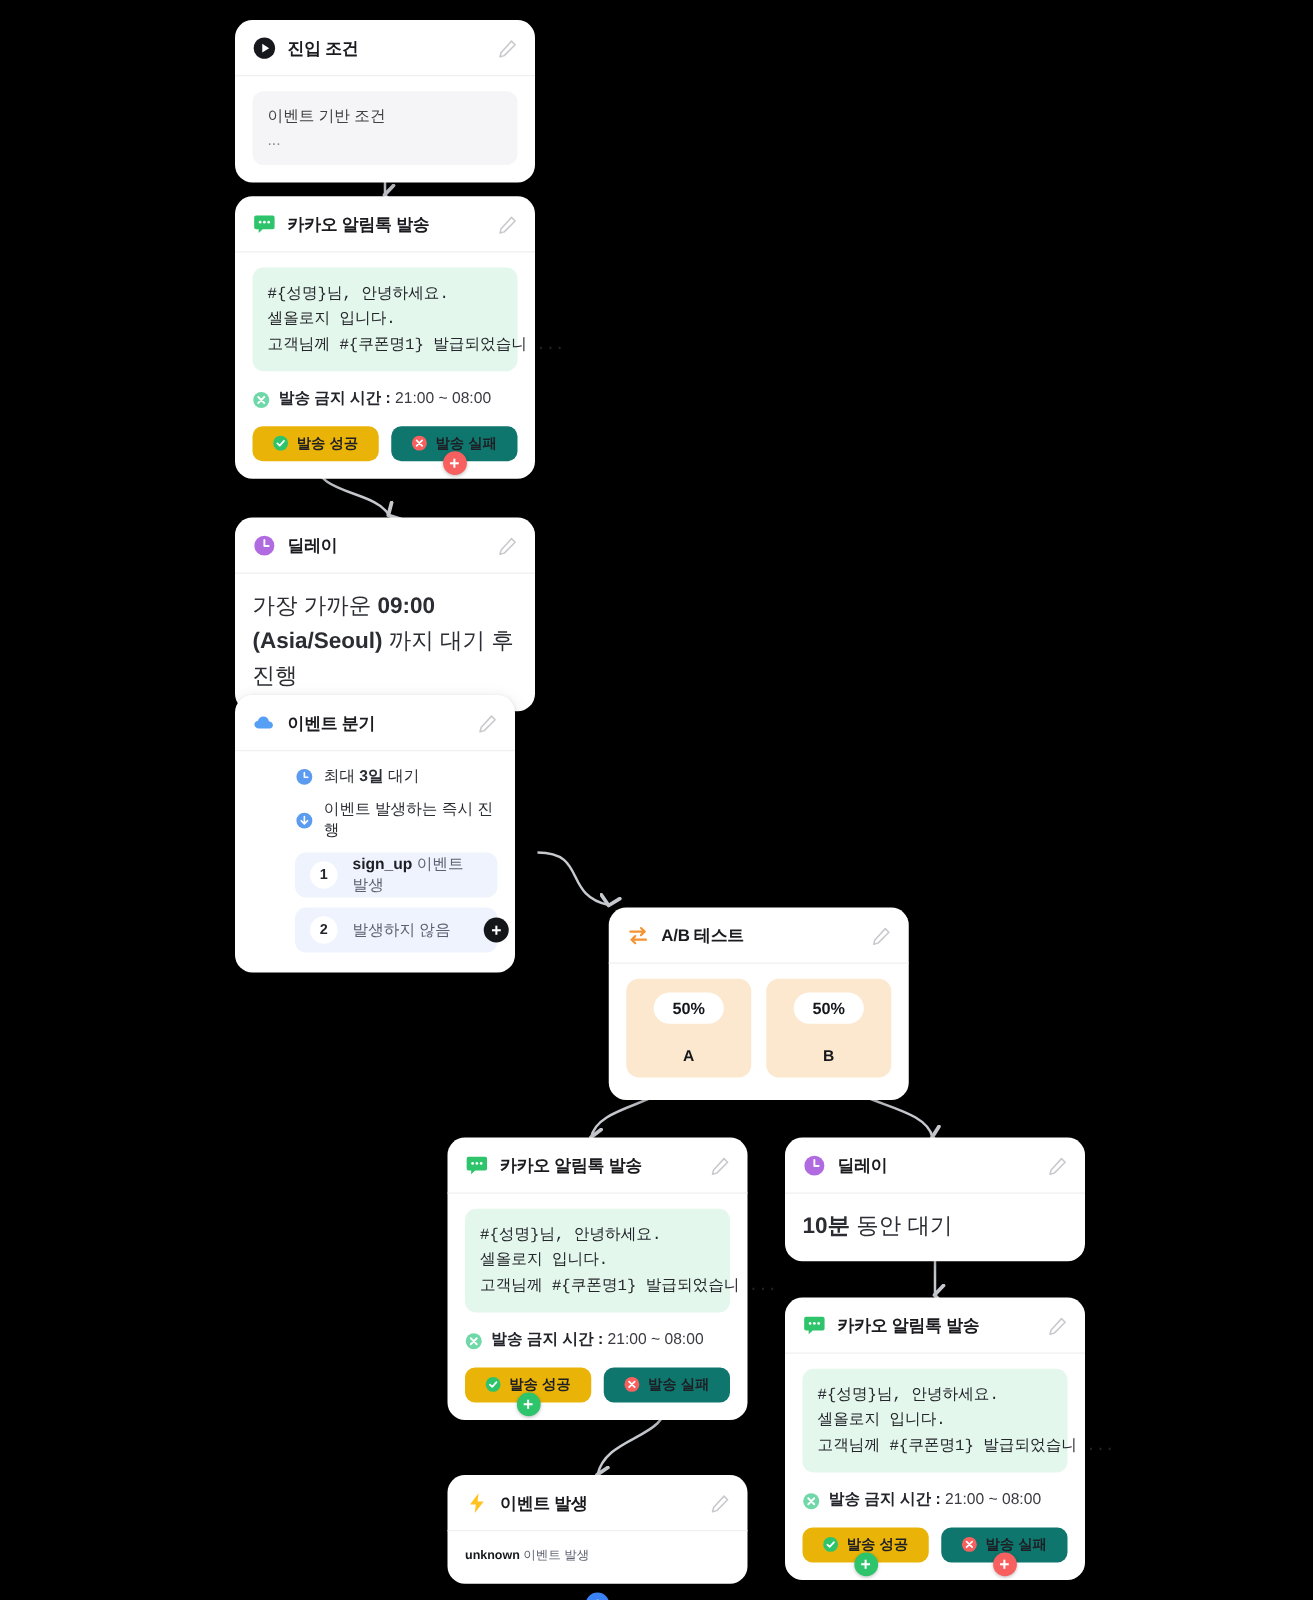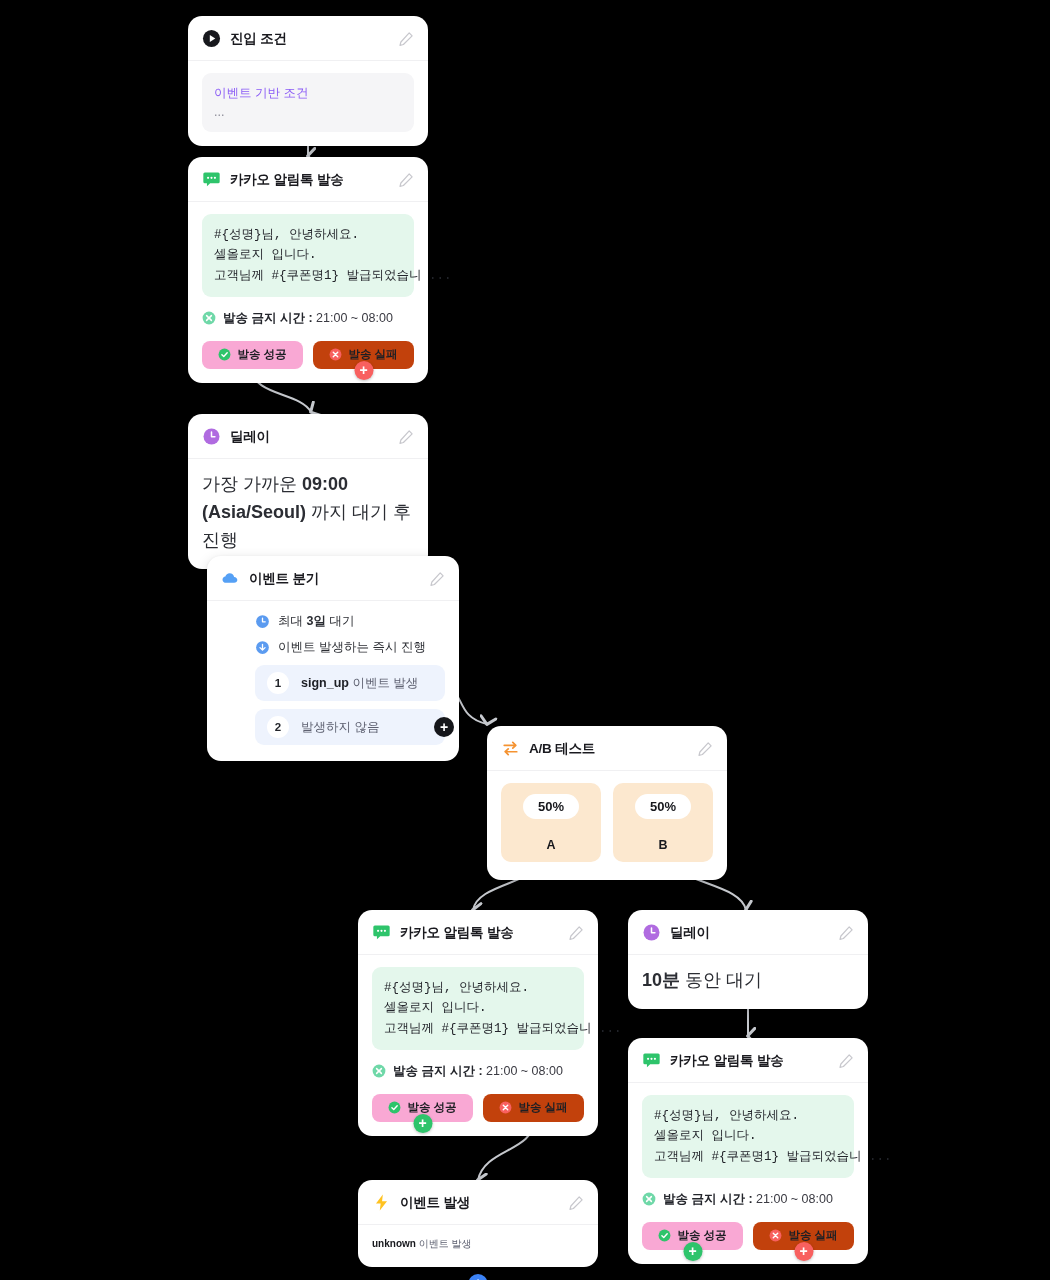--- a/index.html
+++ b/index.html
@@ -15,37 +15,37 @@
              border-bottom:1px solid #f0f0f2;}
   .node-title{font-size:13.5px;font-weight:700;color:#1a1a1f;letter-spacing:-0.2px;flex:1;}
   .pencil{width:16px;height:16px;flex:0 0 16px;opacity:.55;}
   .node-body{padding:12px 14px 14px 14px;}
 
   
   .ic{width:19px;height:19px;flex:0 0 19px;display:block;}
 
   
   .grey-box{background:#f5f5f7;border-radius:9px;padding:11px 12px 12px 12px;}
-  .grey-box .l1{font-size:12.5px;color:#8b5cf6;line-height:1.5;}
+  .grey-box .l1{font-size:12.5px;color:#404040;line-height:1.5;}
   .grey-box .l2{font-size:12.5px;color:#8a8a96;line-height:1.2;margin-top:2px;}
 
   
   .kakao-msg{background:#e4f7ec;border-radius:9px;padding:11px 12px;font-family:Liberation Mono, monospace;}
   .kakao-msg div{font-size:12.5px;color:#23252b;line-height:1.62;white-space:nowrap;}
 
-  .ban-row{display:flex;align-items:center;gap:7px;margin-top:13px;}
+  .ban-row{display:flex;align-items:flex-end;gap:7px;margin-top:13px;}
   .ban-row .txt{font-size:12.5px;color:#23252b;}
   .ban-row .txt b{font-weight:700;}
   .ban-row .txt span{font-weight:400;color:#3a3a42;}
 
   .btn-row{display:flex;gap:10px;margin-top:14px;position:relative;}
   .pill{flex:1;border-radius:8px;height:28px;display:flex;align-items:center;
         justify-content:center;gap:6px;font-size:11.5px;font-weight:700;position:relative;}
-  .pill.ok{background:#f9a8d4;color:#1d1f24;align-items:center;}
-  .pill.ng{background:#c2410c;color:#1d1f24;}
+  .pill.ok{background:#eab308;color:#1d1f24;align-items:center;}
+  .pill.ng{background:#0f766e;color:#1d1f24;}
   .pill .dot{width:13px;height:13px;flex:0 0 13px;}
 
   .plus{position:absolute;left:50%;transform:translateX(-50%);bottom:-11px;
         width:19px;height:19px;border-radius:50%;display:flex;align-items:center;
         justify-content:center;color:#fff;font-size:14px;font-weight:700;line-height:1;
         box-shadow:0 1px 3px rgba(0,0,0,.25);}
   .plus.green{background:#2ec46b;}
   .plus.red{background:#f8605f;}
   .plus.blue{background:#3b82f6;}
   .plus span{margin-top:-1px;}
@@ -189,21 +189,21 @@
       <div class="node-title">딜레이</div>
       <svg class="pencil" viewBox="0 0 16 16">
         <path d="M11.2 1.9 L14.1 4.8 L5.4 13.5 L2 14.4 L2.9 11 Z" fill="none" stroke="#9a9aa4" stroke-width="1.2" stroke-linejoin="round"></path>
       </svg>
     </div>
     <div class="node-body">
       <div class="delay-txt"><span>가장 가까운 </span><b>09:00 (Asia/Seoul)</b><span> 까지 대기 후 진행</span></div>
     </div>
   </div>
 
-  <div class="node" style="left:188px;top:556px;width:252px;margin-left:19px;">
+  <div class="node" style="left:188px;top:556px;width:224px;">
     <div class="node-head">
       <svg class="ic" viewBox="0 0 20 20">
         <path d="M5.4 14.6 C3.2 14.6 1.6 13.1 1.6 11.2 C1.6 9.5 2.9 8.1 4.6 7.9 C5.1 5.9 6.9 4.5 9.1 4.5 C11.5 4.5 13.5 6.2 13.8 8.5 C15.8 8.7 17.2 10.1 17.2 11.7 C17.2 13.4 15.7 14.6 13.8 14.6 Z" fill="#55a0f5"></path>
       </svg>
       <div class="node-title">이벤트 분기</div>
       <svg class="pencil" viewBox="0 0 16 16">
         <path d="M11.2 1.9 L14.1 4.8 L5.4 13.5 L2 14.4 L2.9 11 Z" fill="none" stroke="#9a9aa4" stroke-width="1.2" stroke-linejoin="round"></path>
       </svg>
     </div>
     <div class="node-body" style="padding-bottom:16px;padding-left:48px;">

